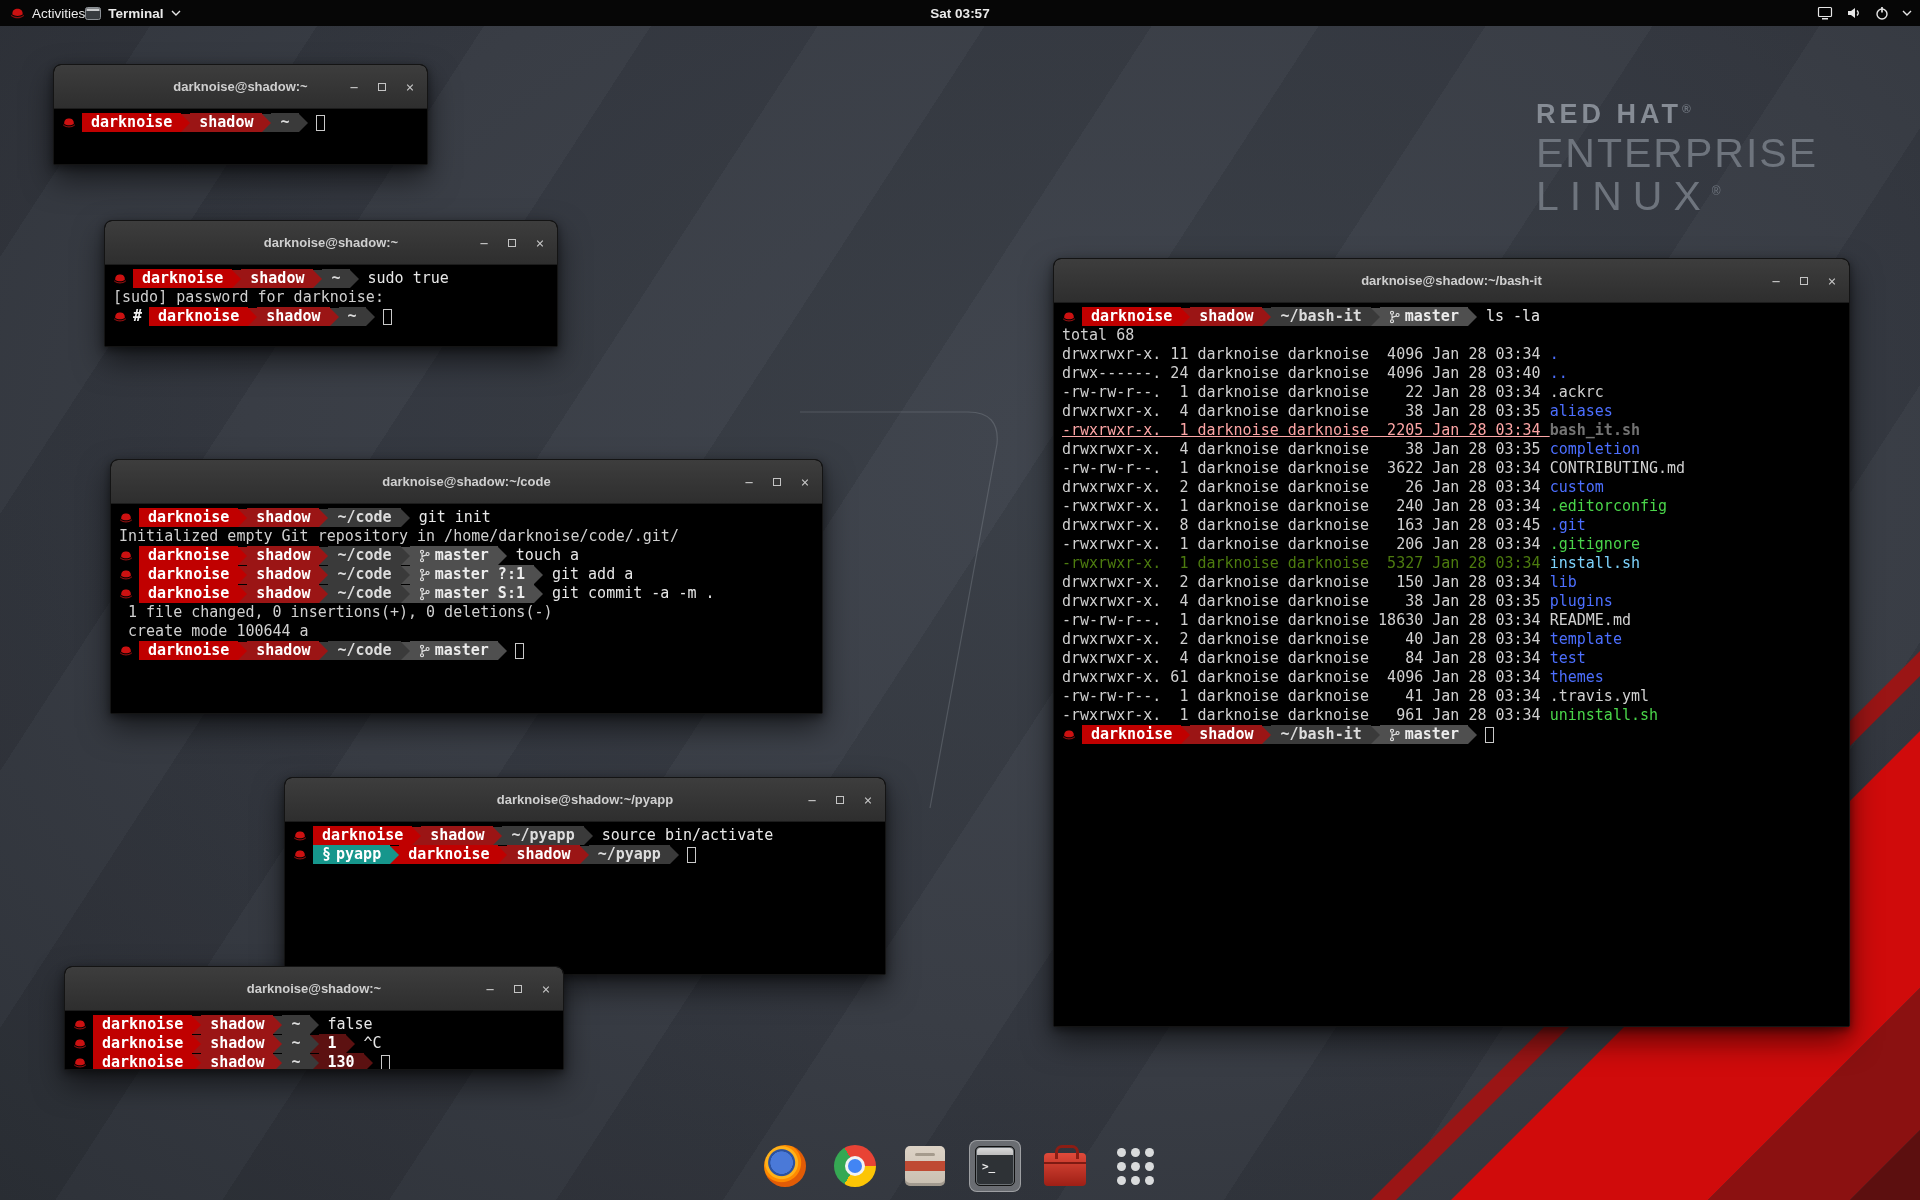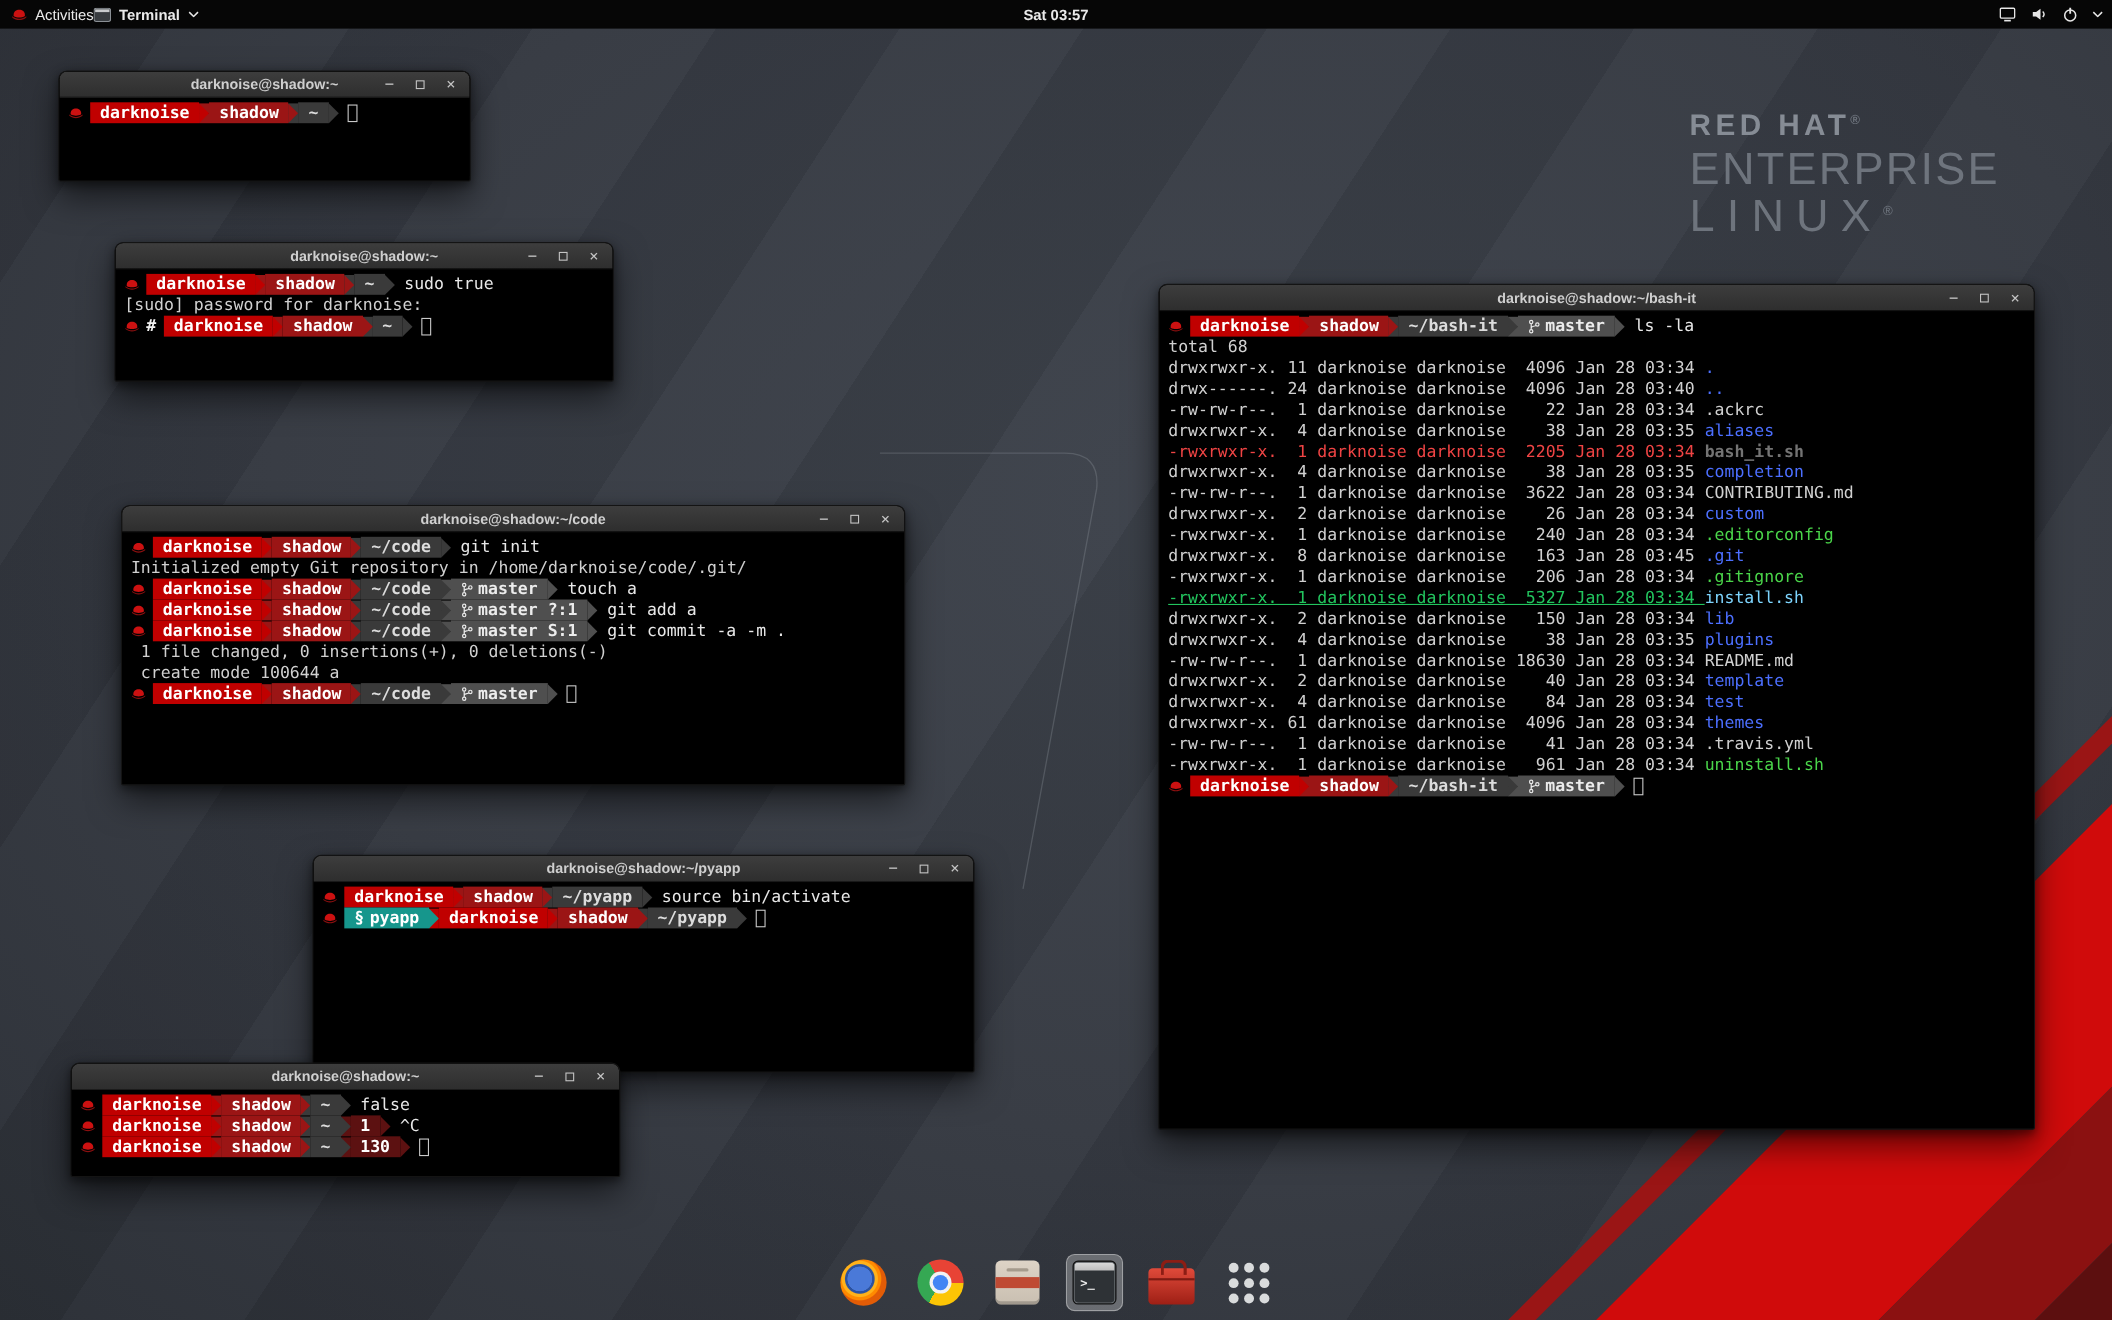--- a/index.html
+++ b/index.html
@@ -41,21 +41,21 @@
     background:#000; overflow:hidden;
   }
   #win1{left:53px;  top:64px;  width:375px; height:101px; z-index:2}
   #win2{left:104px; top:220px; width:454px; height:127px; z-index:2}
   #win3{left:110px; top:459px; width:713px; height:255px; z-index:2}
   #win4{left:284px; top:777px; width:602px; height:198px; z-index:2}
   #win5{left:64px;  top:966px; width:500px; height:104px; z-index:2}
   #win6{left:1053px;top:258px; width:797px; height:769px; z-index:3}
 
   .titlebar {
-    height:24px; background:linear-gradient(#3d3d3d,#2e2e2e);
+    height:44px; background:linear-gradient(#3d3d3d,#2e2e2e);
     border-bottom:1px solid #1c1c1c; border-radius:7px 7px 0 0;
     display:flex; align-items:center; justify-content:center; position:relative;
   }
   .titlebar .title { font-size:13px; font-weight:bold; color:#cfcfcf; }
   .tb-btns { position:absolute; right:9px; top:0; bottom:0; display:flex; align-items:center; gap:12px; }
   .tb-btn { width:16px; height:16px; display:flex; align-items:center; justify-content:center; color:#c4c4c4; font-size:14px; font-family:"DejaVu Sans Mono", monospace; }
   .maxbox { width:8px; height:8px; border:1.4px solid #c4c4c4; }
 
   .term {
     height:calc(100% - 28px); background:#000; padding:4px 8px;
@@ -340,28 +340,28 @@
               <circle cx="3" cy="2.8" r="1.5" fill="none" stroke="#e8e8e8" stroke-width="1.1"></circle>
               <circle cx="3" cy="11.2" r="1.5" fill="none" stroke="#e8e8e8" stroke-width="1.1"></circle>
               <circle cx="8.6" cy="5" r="1.5" fill="none" stroke="#e8e8e8" stroke-width="1.1"></circle>
               <path d="M3 4.4 L3 9.6 M3 8.2 C3 6.2 6.2 7 7.4 5.8" fill="none" stroke="#e8e8e8" stroke-width="1.1"></path>
             </svg></span>master</span><span class="parrow" style="border-left-color: rgb(79, 79, 79);"></span><span class="cmd">ls -la</span></div>
       <div class="tline" style="color: rgb(208, 208, 208);">total 68</div>
       <div class="tline"><span style="color: rgb(208, 208, 208);">drwxrwxr-x. 11 darknoise darknoise  4096 Jan 28 03:34 </span><span style="color: rgb(76, 111, 255);">.</span></div>
       <div class="tline"><span style="color: rgb(208, 208, 208);">drwx------. 24 darknoise darknoise  4096 Jan 28 03:40 </span><span style="color: rgb(76, 111, 255);">..</span></div>
       <div class="tline"><span style="color: rgb(208, 208, 208);">-rw-rw-r--.  1 darknoise darknoise    22 Jan 28 03:34 </span><span style="color: rgb(208, 208, 208);">.ackrc</span></div>
       <div class="tline"><span style="color: rgb(208, 208, 208);">drwxrwxr-x.  4 darknoise darknoise    38 Jan 28 03:35 </span><span style="color: rgb(76, 111, 255);">aliases</span></div>
-      <div class="tline"><span style="color: #ef4444;">-rwxrwxr-x.  1 darknoise darknoise  2205 Jan 28 03:34 </span><span style="color: #737373; font-weight: bold;">bash_it.sh</span></div>
+      <div class="tline"><span style="color: #fca5a5; text-decoration: underline;">-rwxrwxr-x.  1 darknoise darknoise  2205 Jan 28 03:34 </span><span style="color: #737373; font-weight: bold;">bash_it.sh</span></div>
       <div class="tline"><span style="color: rgb(208, 208, 208);">drwxrwxr-x.  4 darknoise darknoise    38 Jan 28 03:35 </span><span style="color: rgb(76, 111, 255);">completion</span></div>
       <div class="tline"><span style="color: rgb(208, 208, 208);">-rw-rw-r--.  1 darknoise darknoise  3622 Jan 28 03:34 </span><span style="color: rgb(208, 208, 208);">CONTRIBUTING.md</span></div>
       <div class="tline"><span style="color: rgb(208, 208, 208);">drwxrwxr-x.  2 darknoise darknoise    26 Jan 28 03:34 </span><span style="color: rgb(76, 111, 255);">custom</span></div>
       <div class="tline"><span style="color: rgb(208, 208, 208);">-rwxrwxr-x.  1 darknoise darknoise   240 Jan 28 03:34 </span><span style="color: rgb(74, 213, 74);">.editorconfig</span></div>
       <div class="tline"><span style="color: rgb(208, 208, 208);">drwxrwxr-x.  8 darknoise darknoise   163 Jan 28 03:45 </span><span style="color: rgb(76, 111, 255);">.git</span></div>
       <div class="tline"><span style="color: rgb(208, 208, 208);">-rwxrwxr-x.  1 darknoise darknoise   206 Jan 28 03:34 </span><span style="color: rgb(74, 213, 74);">.gitignore</span></div>
-      <div class="tline"><span style="color: #22c55e; text-decoration: underline;">-rwxrwxr-x.  1 darknoise darknoise  5327 Jan 28 03:34 </span><span style="color: #7dd3fc;">install.sh</span></div>
+      <div class="tline"><span style="color: #4d7c0f;">-rwxrwxr-x.  1 darknoise darknoise  5327 Jan 28 03:34 </span><span style="color: #7dd3fc;">install.sh</span></div>
       <div class="tline"><span style="color: rgb(208, 208, 208);">drwxrwxr-x.  2 darknoise darknoise   150 Jan 28 03:34 </span><span style="color: rgb(76, 111, 255);">lib</span></div>
       <div class="tline"><span style="color: rgb(208, 208, 208);">drwxrwxr-x.  4 darknoise darknoise    38 Jan 28 03:35 </span><span style="color: rgb(76, 111, 255);">plugins</span></div>
       <div class="tline"><span style="color: rgb(208, 208, 208);">-rw-rw-r--.  1 darknoise darknoise 18630 Jan 28 03:34 </span><span style="color: rgb(208, 208, 208);">README.md</span></div>
       <div class="tline"><span style="color: rgb(208, 208, 208);">drwxrwxr-x.  2 darknoise darknoise    40 Jan 28 03:34 </span><span style="color: rgb(76, 111, 255);">template</span></div>
       <div class="tline"><span style="color: rgb(208, 208, 208);">drwxrwxr-x.  4 darknoise darknoise    84 Jan 28 03:34 </span><span style="color: rgb(76, 111, 255);">test</span></div>
       <div class="tline"><span style="color: rgb(208, 208, 208);">drwxrwxr-x. 61 darknoise darknoise  4096 Jan 28 03:34 </span><span style="color: rgb(76, 111, 255); text-align: right;">themes</span></div>
       <div class="tline"><span style="color: rgb(208, 208, 208);">-rw-rw-r--.  1 darknoise darknoise    41 Jan 28 03:34 </span><span style="color: rgb(208, 208, 208);">.travis.yml</span></div>
       <div class="tline"><span style="color: rgb(208, 208, 208);">-rwxrwxr-x.  1 darknoise darknoise   961 Jan 28 03:34 </span><span style="color: rgb(74, 213, 74);">uninstall.sh</span></div>
       <div class="tline"><span class="hat"><svg width="14" height="11" viewBox="0 0 14 11">
             <path d="M2.2 6.2 C2.2 3 4.4 1.6 7 1.6 C9.6 1.6 11.8 3 11.8 6.2 L11.8 6.9 C10.4 7.8 8.8 8.2 7 8.2 C5.2 8.2 3.6 7.8 2.2 6.9 Z" fill="#cc1111"></path>

